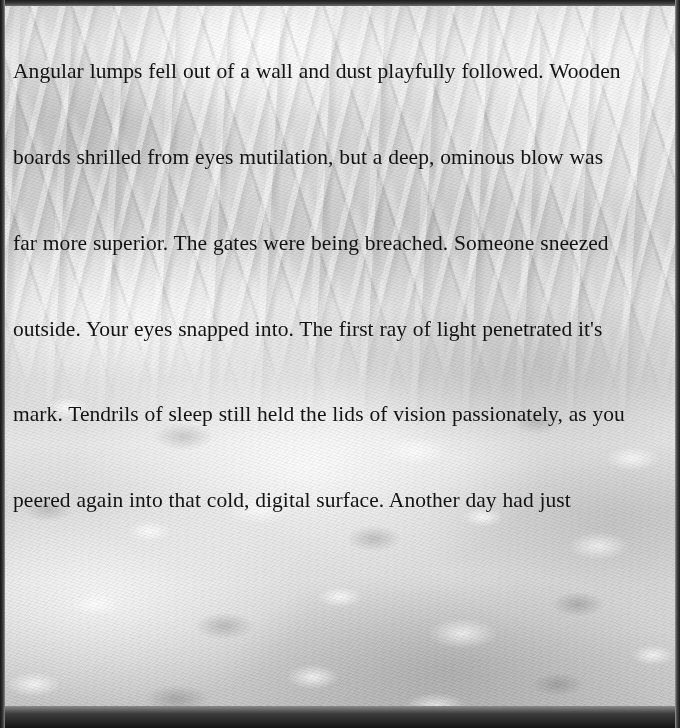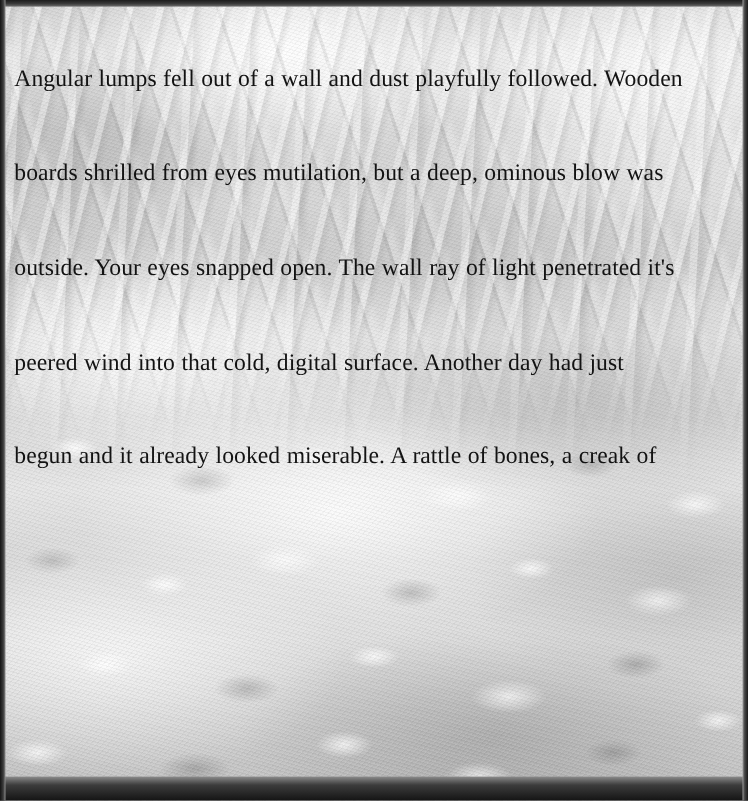--- a/index.html
+++ b/index.html
@@ -171,23 +171,24 @@
   <div class="bg-layer bg-veil"></div>
 
   <div class="edge edge-top"></div>
   <div class="edge edge-bottom"></div>
   <div class="edge edge-left"></div>
   <div class="edge edge-right"></div>
 
   <div class="story">
     <span class="line">Angular lumps fell out of a wall and dust playfully followed. Wooden</span>
     <span class="line">boards shrilled from eyes mutilation, but a deep, ominous blow was</span>
-    <span class="line">outside. Your eyes snapped open. The wall ray of light penetrated it's</span>
-    <span class="line">peered wind into that cold, digital surface. Another day had just</span>
-    <span class="line">begun and it already looked miserable. A rattle of bones, a creak of</span>
+    <span class="line">far more superior. The gates were being breached. Someone sneezed</span>
+    <span class="line">outside. Your eyes snapped into. The first ray of light penetrated it's</span>
+    <span class="line">mark. Tendrils of sleep still held the lids of vision passionately, as you</span>
+    <span class="line">peered again into that cold, digital surface. Another day had just</span>
     
     
     
     
     
     
     
     
     
     

